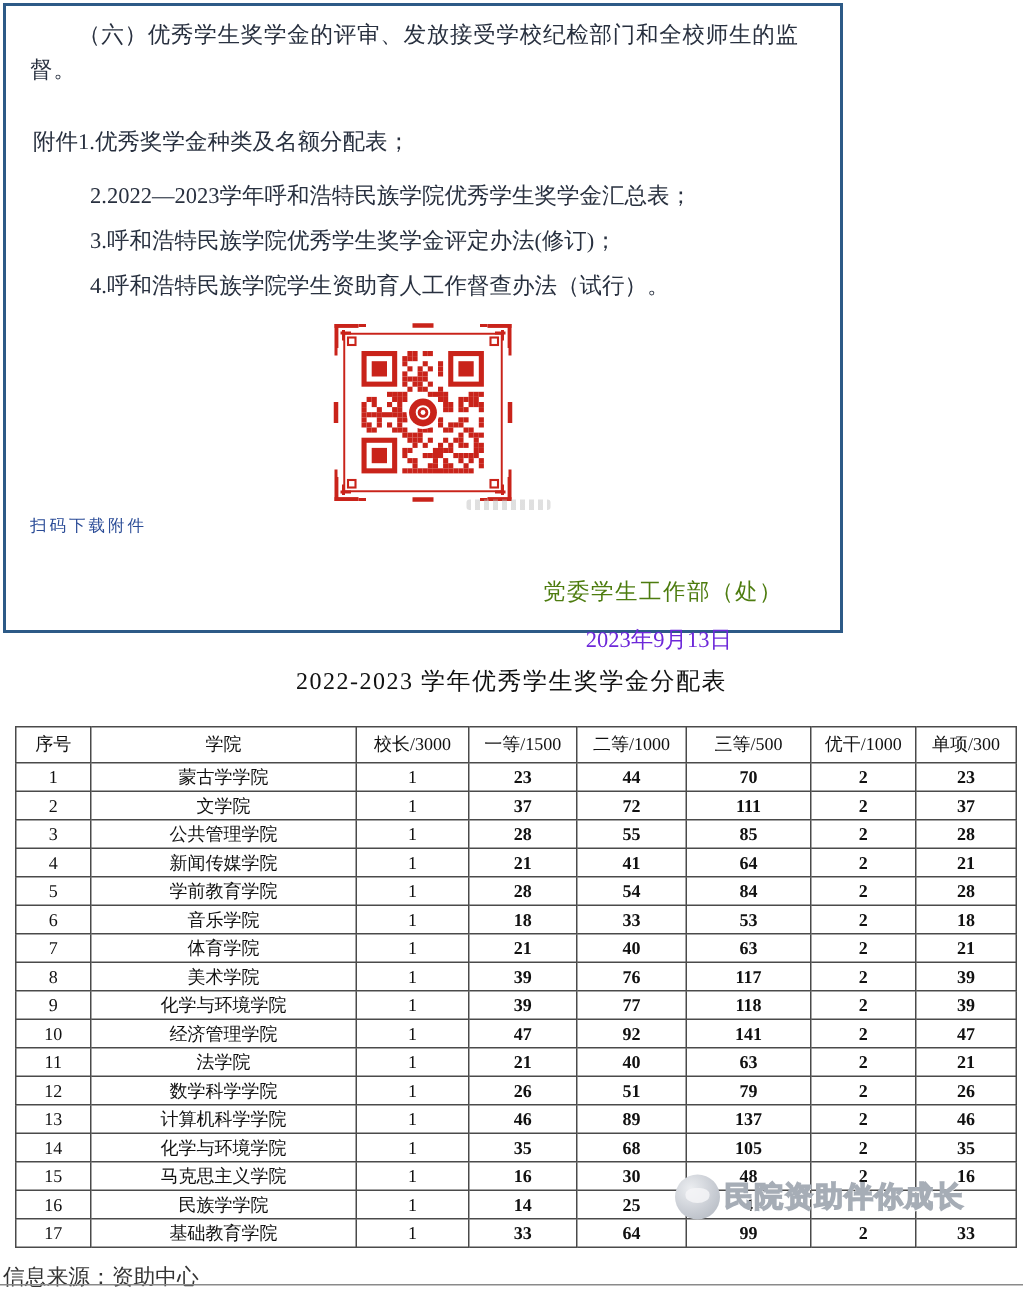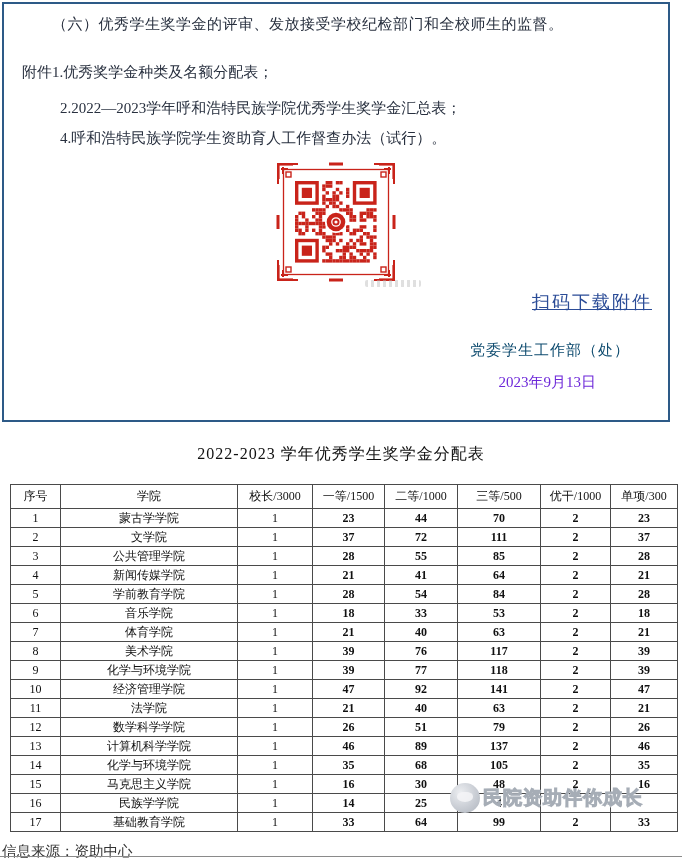--- a/index.html
+++ b/index.html
@@ -3,45 +3,45 @@
 <meta charset="utf-8">
 <style>
   html, body { margin:0; padding:0; background:#ffffff; }
   body {
     width:682px; height:861px; position:relative; overflow:hidden;
     font-family:"Liberation Serif","DejaVu Serif",serif; color:#222a38;
   }
 
   
   .doc-box {
-    box-sizing:border-box; margin:2px 2px 0 2px; width:668px; height:420px;
+    box-sizing:border-box; margin:2px 2px 0 2px; width:560px; height:420px;
     border:2px solid #2d5a87; padding:9px 16px 0 16px; position:relative;
   }
   .para {
     margin:0; font-size:15px; line-height:23px; text-indent:32px;
     letter-spacing:0.5px; color:#28303f;
   }
   .attach0 { margin:26px 0 16px 2px; }
   .attach  { margin:10px 0 0 40px; }
   .attach0, .attach { font-size:15px; line-height:20px; color:#28303f; }
 
   
   .qr-wrap { width:122px; height:122px; margin:13px auto 0 auto; position:relative; }
   .qr-wrap svg { display:block; width:122px; height:122px; }
   .qr-artifact {
     position:absolute; right:-24px; bottom:-4px; width:56px; height:7px; opacity:.45;
     background:repeating-linear-gradient(90deg,#b9b9b9 0 3px,#ffffff00 3px 6px);
     border-radius:2px;
   }
   .qr-caption {
-    text-align:right; margin:7px 0 0 0; font-size:18px;
-    color:#2b4c97; letter-spacing:2px;text-decoration:underline;
-  }
-
-  .sig  { text-align:right; margin:27px 22px 0 0; font-size:15px; letter-spacing:1px; color:#0c4a6e; }
+    text-align:left; margin:7px 0 0 0; font-size:11px;
+    color:#2b4c97; letter-spacing:2px;
+  }
+
+  .sig  { text-align:right; margin:27px 22px 0 0; font-size:15px; letter-spacing:1px; color:#4d7c0f; }
   .date { text-align:right; margin:13px 56px 0 0; font-size:15px; color:#6d28d9; }
 
   
   .table-title {
     text-align:center; font-size:16px; font-weight:normal;
     margin:22px 0 0 0; letter-spacing:1px; color:#111;
   }
   table {
     margin:19px 0 0 10px; width:667px; border-collapse:collapse; table-layout:fixed;
   }
@@ -84,20 +84,21 @@
   }
 </style>
 </head>
 <body>
 
 <div class="doc-box">
   <p class="para">（六）优秀学生奖学金的评审、发放接受学校纪检部门和全校师生的监督。</p>
 
   <p class="attach0">附件1.优秀奖学金种类及名额分配表；</p>
   <p class="attach">2.2022—2023学年呼和浩特民族学院优秀学生奖学金汇总表；</p>
+  <p class="attach">3.呼和浩特民族学院优秀学生奖学金评定办法(修订)；</p>
   <p class="attach">4.呼和浩特民族学院学生资助育人工作督查办法（试行）。</p>
 
   <div class="qr-wrap">
     <svg viewBox="0 0 122 122" xmlns="http://www.w3.org/2000/svg">
       <defs>
         <g id="corner" fill="#c9231a">
           <rect x="2" y="2" width="16" height="2.6"></rect>
           <rect x="2" y="2" width="2.6" height="16"></rect>
           <rect x="6" y="7" width="7" height="2"></rect>
           <rect x="7" y="6" width="2" height="7"></rect>

